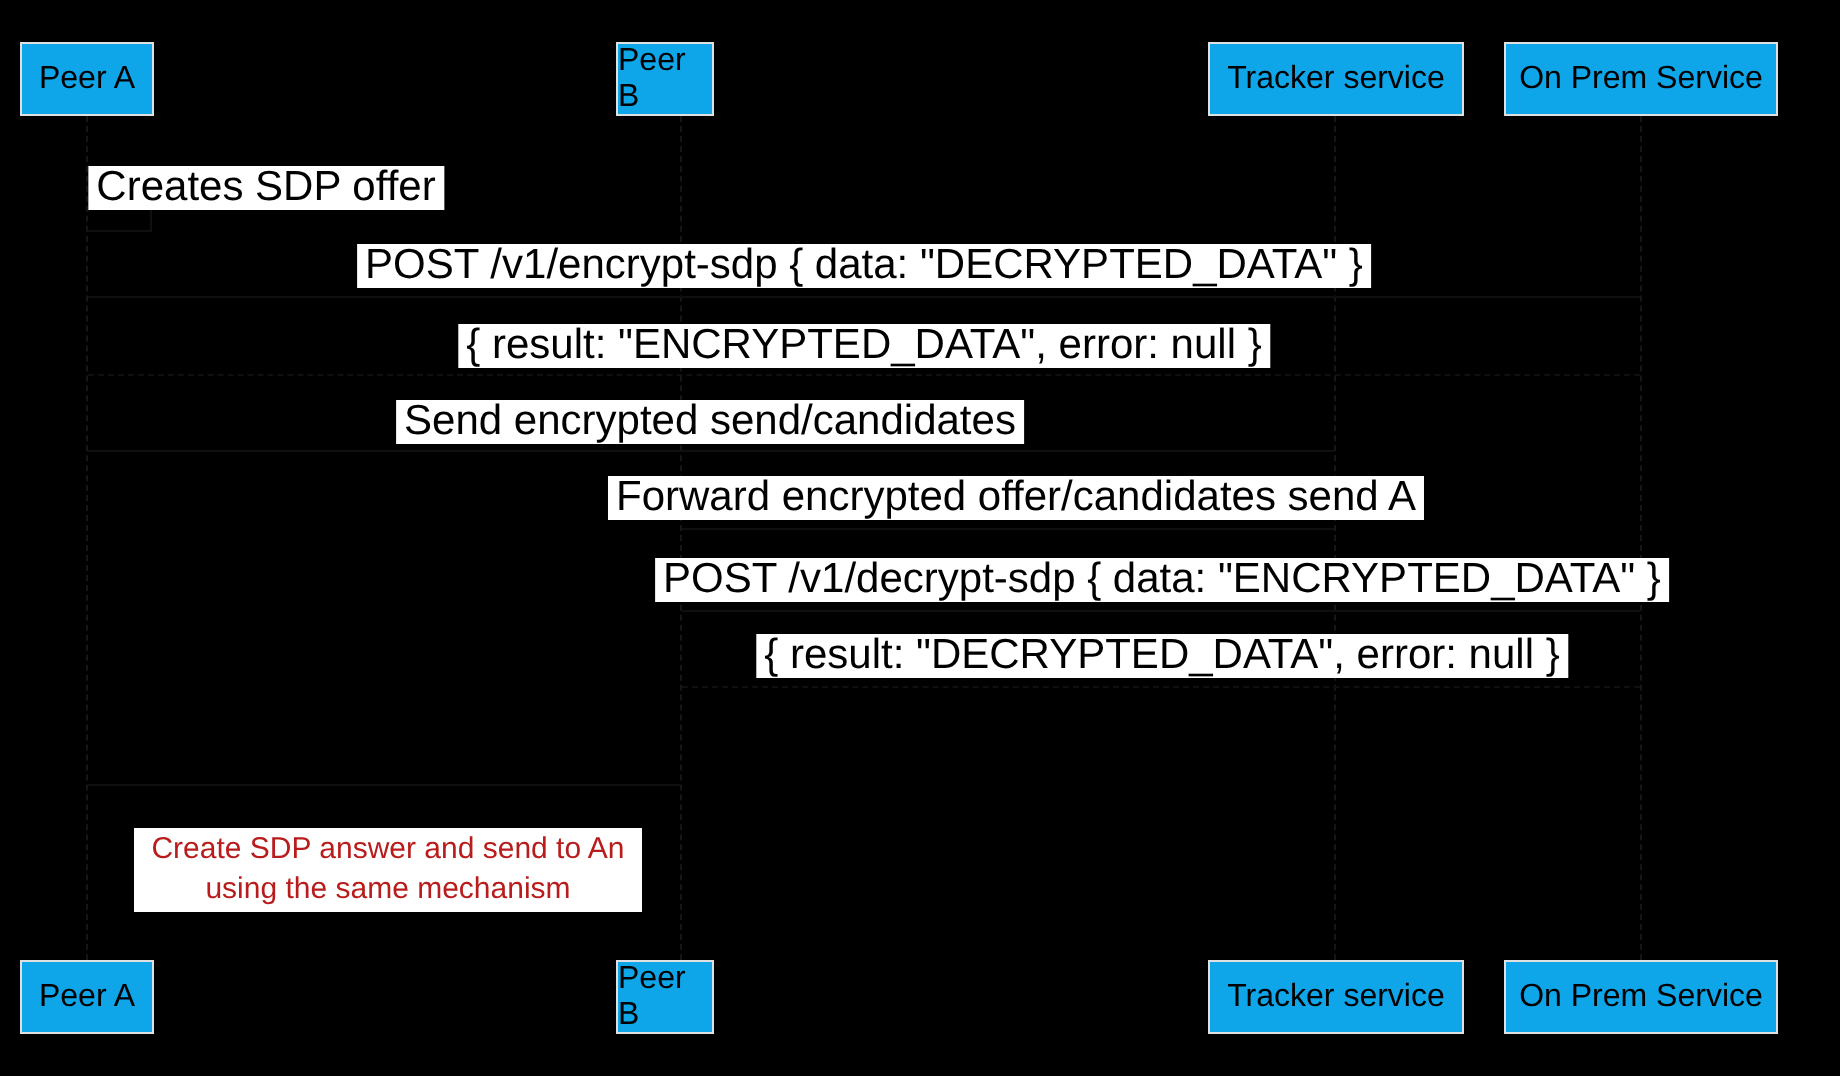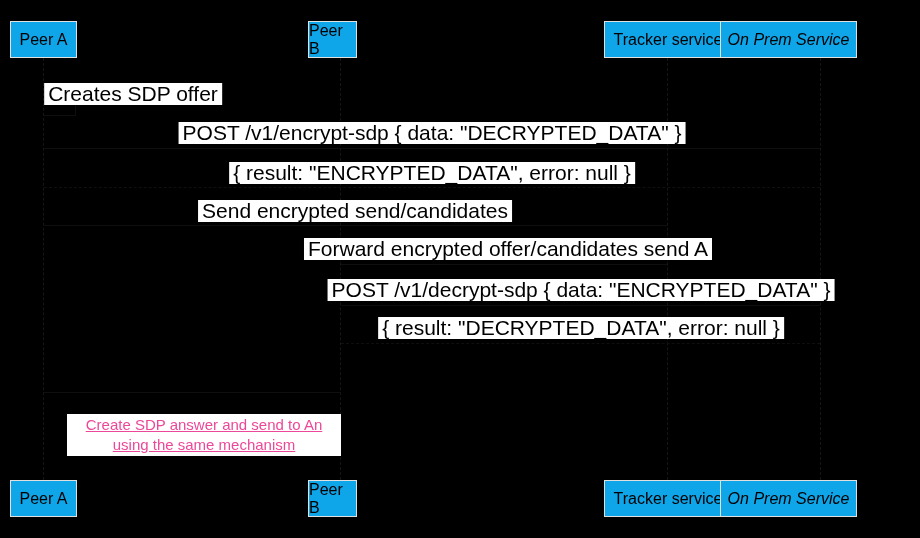--- a/index.html
+++ b/index.html
@@ -8,21 +8,21 @@
     font-family:"Liberation Sans", sans-serif; overflow:hidden;
   }
   .actor {
     position:absolute; height:37px; background:#0ea5e9; color:#000000;
     display:flex; align-items:center; justify-content:center;
     font-size:16px; box-sizing:border-box; border:1px solid #e0e0e0;
   }
   .a-peer-a   { left:10px;  width:67px;  }
   .a-peer-b   { left:308px; width:49px;  }
   .a-tracker  { left:604px; width:128px; }
-  .a-onprem   { left:720px; width:137px;font-style:italic; }
+  .a-onprem   { left:752px; width:137px; }
   .row-top    { top:21px;  }
   .row-bottom { top:480px; }
 
   .lifeline {
     position:absolute; top:58px; height:422px; width:0;
     border-left:1px dashed #161616;
   }
   .ll-a { left:43px; } .ll-b { left:340px; } .ll-t { left:667px; } .ll-o { left:820px; }
 
   .arrow { position:absolute; height:0; border-top:1px solid #0f0f0f; }
@@ -40,23 +40,23 @@
   .m1 { left:133px; top:83px;  }
   .m2 { left:432px; top:122px; }
   .m3 { left:432px; top:162px; }
   .m4 { left:355px; top:200px; }
   .m5 { left:508px; top:238px; }
   .m6 { left:581px; top:279px; }
   .m7 { left:581px; top:317px; }
   .m8 { left:195px; top:365px; }
 
   .note {
-    position:absolute; left:67px; top:414px; width:274px; height:42px;
-    background:#ffffff; color:#ec4899; font-size:15px; line-height:20px;
-    text-align:center; box-sizing:border-box; padding-top:1px;text-decoration:underline;
+    position:absolute; left:67px; top:414px; width:254px; height:42px;
+    background:#ffffff; color:#b91c1c; font-size:15px; line-height:20px;
+    text-align:center; box-sizing:border-box; padding-top:1px;
   }
 </style>
 </head>
 <body>
 
 <div class="stage">
 
   <div class="lifeline ll-a"></div>
   <div class="lifeline ll-b"></div>
   <div class="lifeline ll-t"></div>

